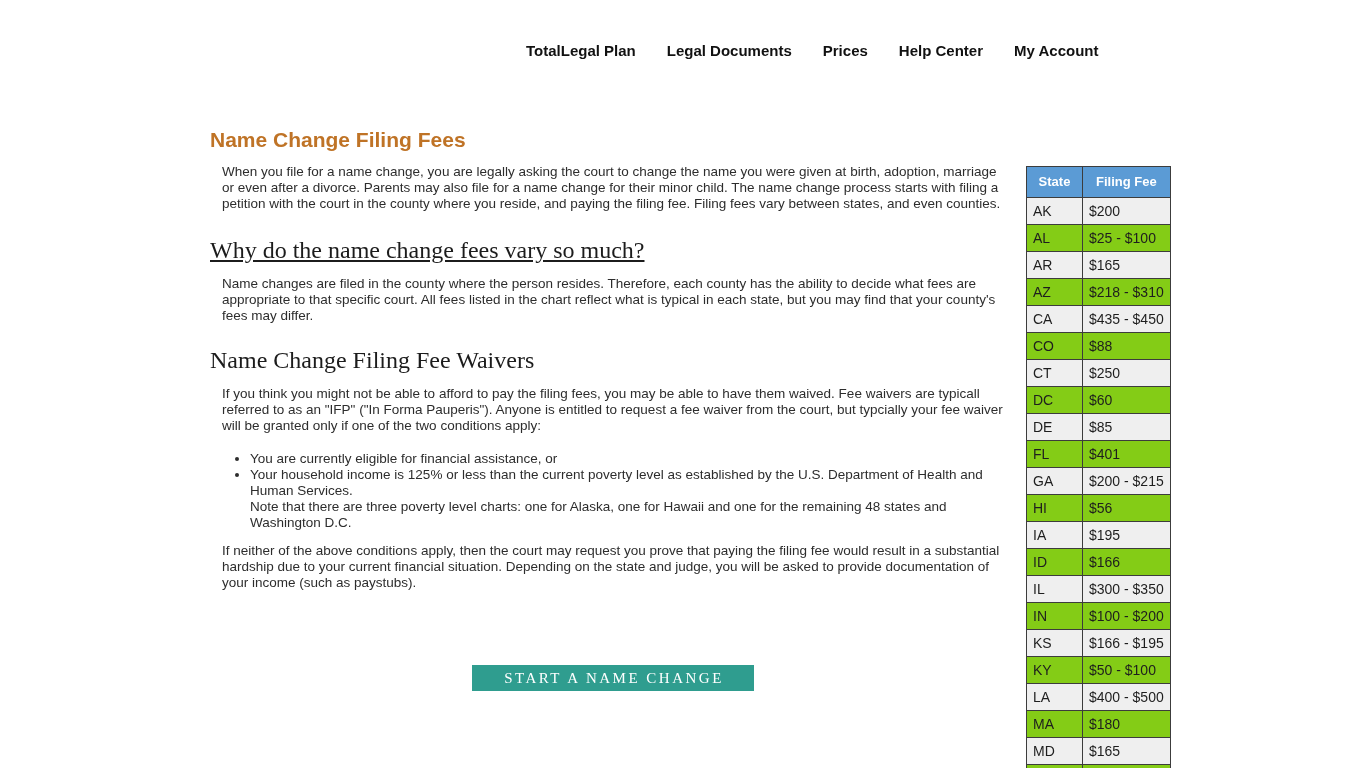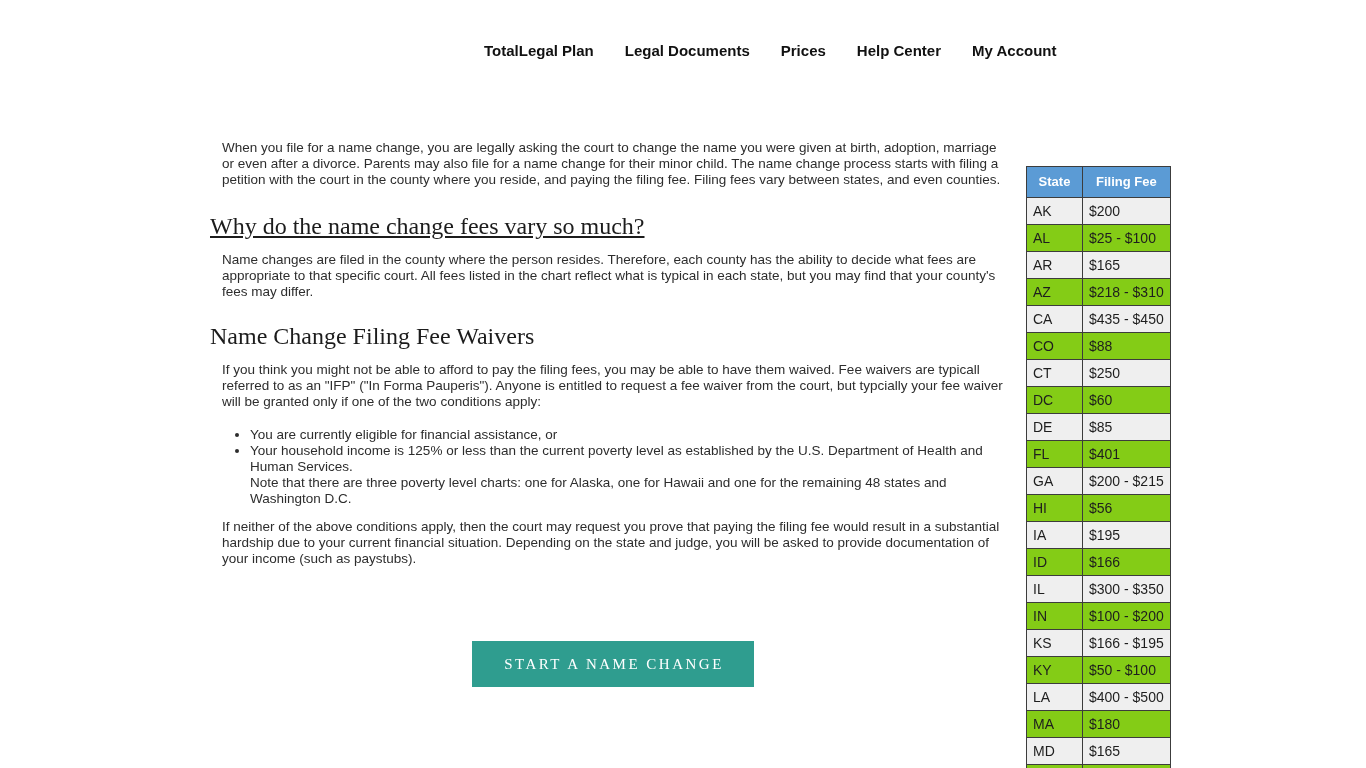--- a/index.html
+++ b/index.html
@@ -5,21 +5,21 @@
   * { box-sizing: border-box; }
   html, body { margin: 0; padding: 0; }
   body {
     width: 1366px; height: 768px; overflow: hidden;
     background: #ffffff; position: relative;
     font-family: "Liberation Sans", sans-serif;
   }
 
   
   .topnav {
-    position: absolute; left: 484px; top: 42px;
+    position: absolute; left: 526px; top: 42px;
     display: flex; gap: 31px; white-space: nowrap;
   }
   .topnav a {
     font-size: 15px; font-weight: bold; color: #111111;
     text-decoration: none; cursor: pointer;
   }
 
   
   .main {
     position: absolute; left: 210px; top: 128px; width: 805px;
@@ -44,21 +44,21 @@
     margin: 17px 0 0 0; padding: 0 0 0 40px;
   }
   ul.conditions li {
     font-size: 13.5px; line-height: 16px; color: #2d2d2d;
   }
   ul.conditions .note { display: block; }
   .p-closing { margin-top: 14px; }
 
   
   .cta-button {
-    display: block; margin: 74px auto 0; width: 282px; height: 46px;
+    display: block; margin: 74px auto 0; width: 282px; height: 26px;
     background: #2f9d8f; border: none; cursor: pointer;
     color: #ffffff; font-family: "Liberation Serif", serif;
     font-size: 15px; letter-spacing: 2.5px; text-align: center; padding-left: 9px;
   }
 
   
   .fees-table {
     position: absolute; left: 1026px; top: 166px;
     border-collapse: collapse; table-layout: fixed;
   }
@@ -84,20 +84,21 @@
 
 <nav class="topnav">
   <a>TotalLegal Plan</a>
   <a>Legal Documents</a>
   <a>Prices</a>
   <a>Help Center</a>
   <a>My Account</a>
 </nav>
 
 <main class="main">
+  <h1 class="page-title">Name Change Filing Fees</h1>
 
   <p class="p-intro">When you file for a name change, you are legally asking the court to change the name you were given at birth, adoption, marriage or even after a divorce. Parents may also file for a name change for their minor child. The name change process starts with filing a petition with the court in the county where you reside, and paying the filing fee. Filing fees vary between states, and even counties.</p>
 
   <h2 class="h2 h2-vary">Why do the name change fees vary so much?</h2>
   <p class="p-vary">Name changes are filed in the county where the person resides. Therefore, each county has the ability to decide what fees are appropriate to that specific court. All fees listed in the chart reflect what is typical in each state, but you may find that your county's fees may differ.</p>
 
   <h2 class="h2 h2-waiver">Name Change Filing Fee Waivers</h2>
   <p class="p-waiver">If you think you might not be able to afford to pay the filing fees, you may be able to have them waived. Fee waivers are typicall referred to as an "IFP" ("In Forma Pauperis"). Anyone is entitled to request a fee waiver from the court, but typcially your fee waiver will be granted only if one of the two conditions apply:</p>
 
   <ul class="conditions">

